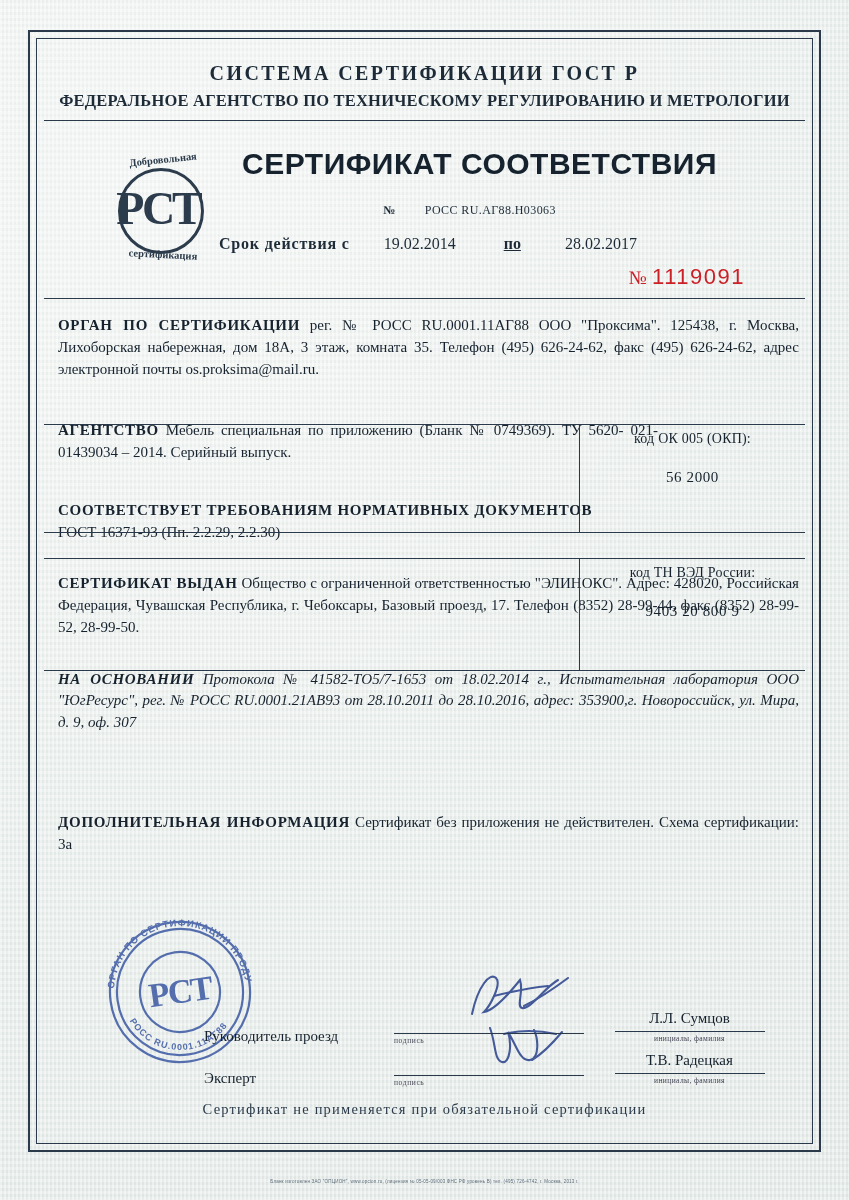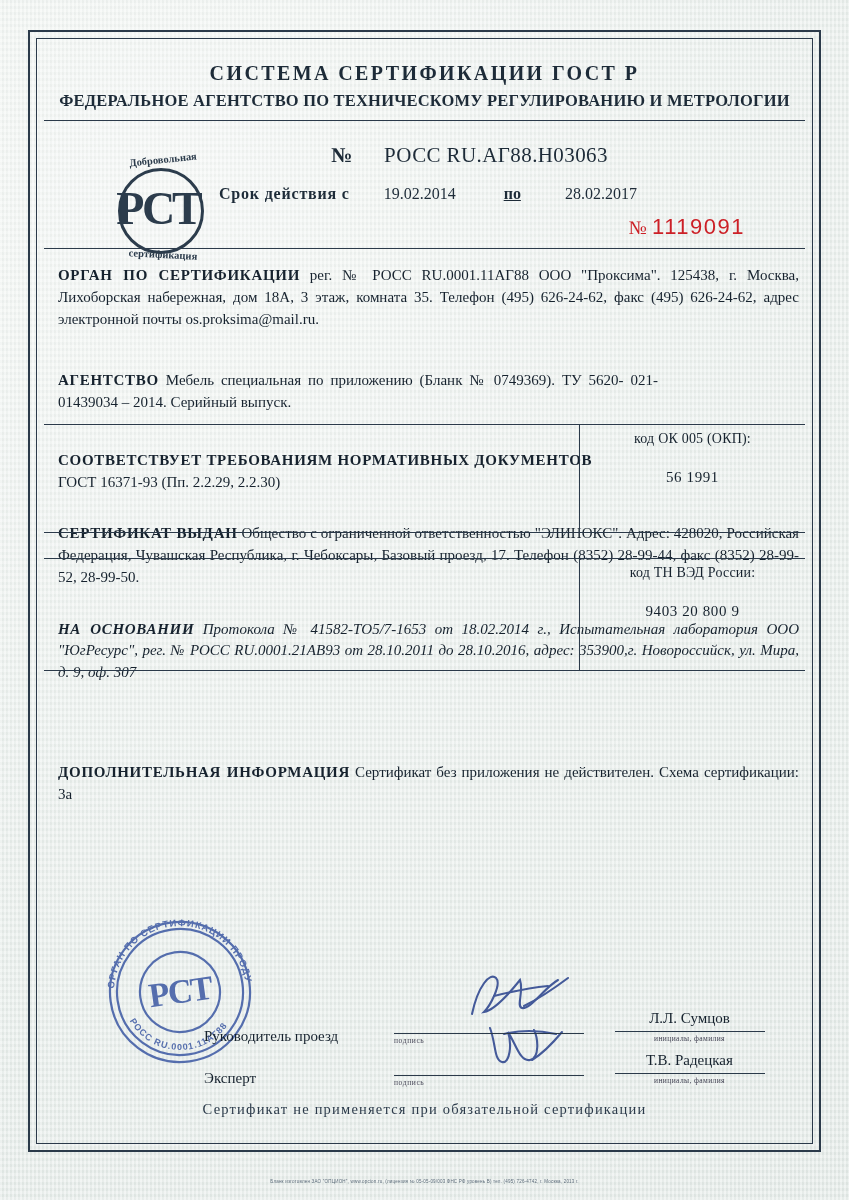--- a/index.html
+++ b/index.html
@@ -125,21 +125,21 @@
     color: #2c3c4c;
     font-family: "Liberation Serif", serif;
   }
   .emblem .arc-top { top: 0; transform: rotate(-6deg); }
   .emblem .arc-bot { bottom: 2px; transform: rotate(3deg); }
 
   
   .row-no {
     margin: 22px 0 0 0;
     text-align: center;
-    font-size: 21px;
+    font-size: 12px;
     color: #1d2b38;
     padding-left: 90px;
   }
   .row-no .lbl { font-weight: bold; letter-spacing: 0.5px; }
   .row-no .val { margin-left: 26px; letter-spacing: 0.4px; }
 
   .row-valid {
     margin: 17px 0 0 0;
     font-size: 16px;
     color: #1d2b38;
@@ -331,20 +331,21 @@
     <div class="hdr-line2">ФЕДЕРАЛЬНОЕ АГЕНТСТВО ПО ТЕХНИЧЕСКОМУ РЕГУЛИРОВАНИЮ И МЕТРОЛОГИИ</div>
     <div class="hdr-rule"></div>
 
     <div class="emblem">
       <div class="arc-top">Добровольная</div>
       <div class="circle"></div>
       <div class="pr">РСТ</div>
       <div class="arc-bot">сертификация</div>
     </div>
 
+    <div class="title">СЕРТИФИКАТ СООТВЕТСТВИЯ</div>
 
     <div class="row-no">
       <span class="lbl">№</span>
       <span class="val">РОСС RU.АГ88.Н03063</span>
     </div>
 
     <div class="row-valid">
       <span class="lbl">Срок действия  с</span>
       <span class="d1">19.02.2014</span>
       <span class="mid">по</span>
@@ -364,21 +365,21 @@
 
     <div class="rule-mid-1"></div>
 
     <div class="block b-product">
       <span class="cap">АГЕНТСТВО</span>
       <span>Мебель специальная по приложению (Бланк № 0749369). ТУ 5620- 021- 01439034 – 2014. Серийный выпуск.</span>
     </div>
 
     <div class="code-box" id="okp-box">
       <div class="ctitle">код ОК 005 (ОКП):</div>
-      <div class="cval">56 1991</div>
+      <div class="cval">56 2000</div>
     </div>
 
     <div class="rule-mid-2"></div>
     <div class="rule-mid-3"></div>
 
     <div class="block b-conform">
       <div class="cap">СООТВЕТСТВУЕТ ТРЕБОВАНИЯМ НОРМАТИВНЫХ ДОКУМЕНТОВ</div>
       <div>ГОСТ 16371-93 (Пп. 2.2.29, 2.2.30)</div>
     </div>
 

